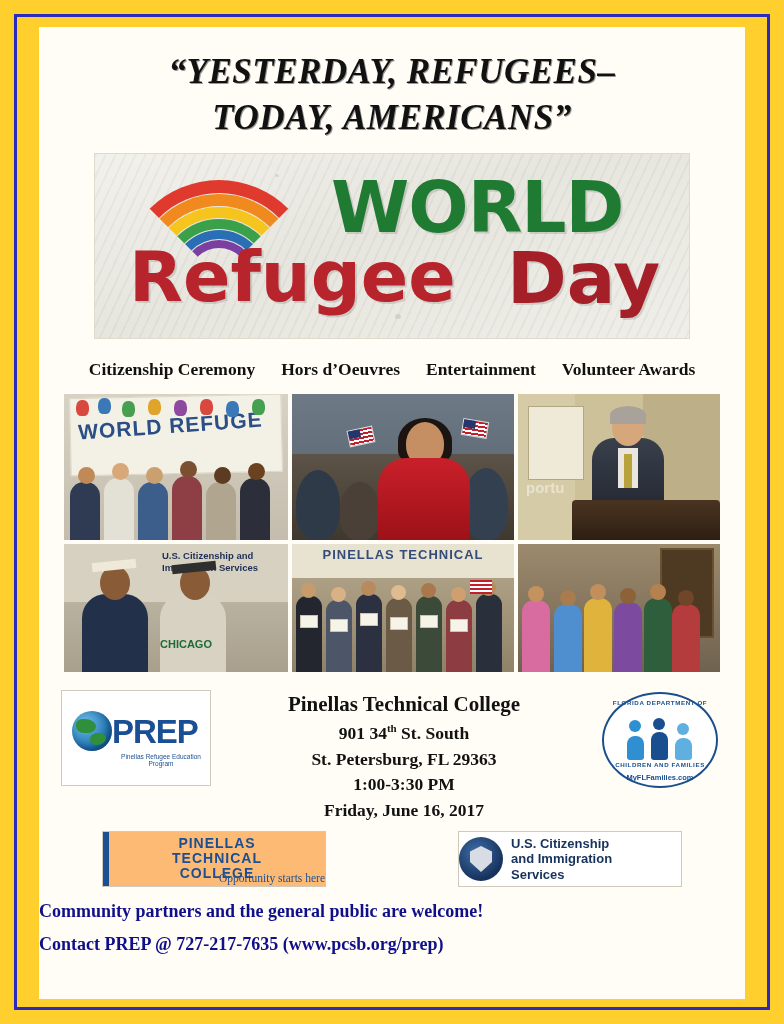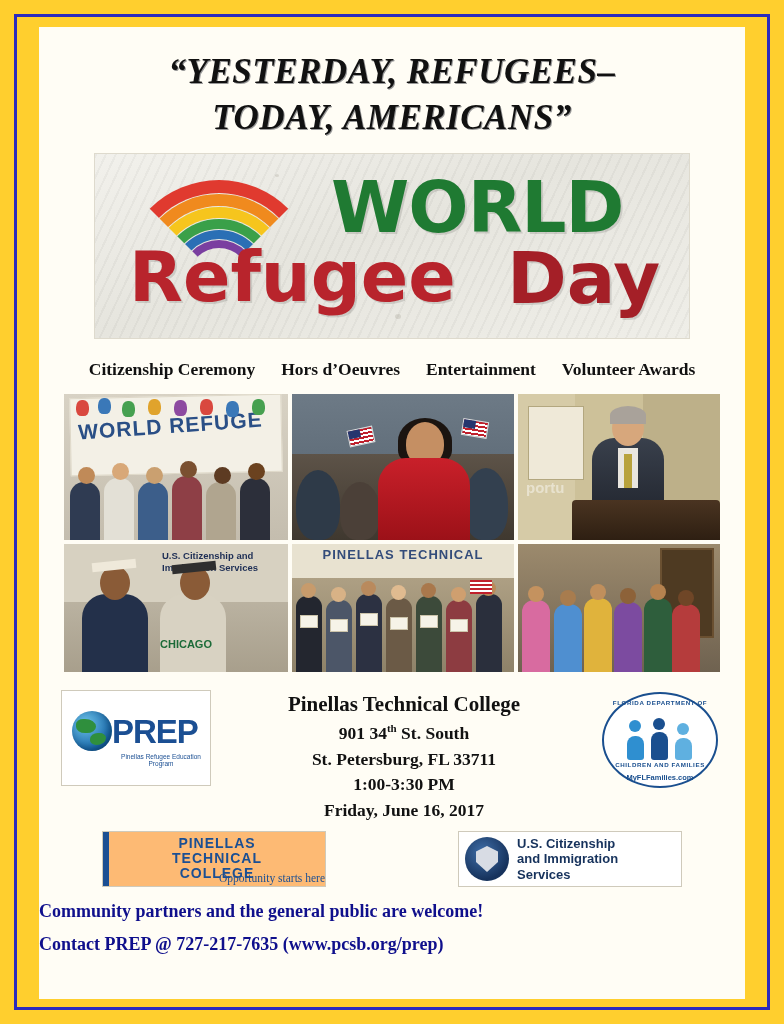--- a/index.html
+++ b/index.html
@@ -417,21 +417,21 @@
     position: absolute; left: 0; right: 0; bottom: 2px;
     text-align: right;
     font-family: "Liberation Serif", serif; 
     font-size: 11.5px; color: #1b4f93;
   }
 
   .uscis-logo {
     width: 224px; height: 56px;
     border: 1px solid #cfcabb; background: #fff;
     position: relative; display: flex; align-items: center; gap: 8px;
-    padding-left: 6px;
+    padding-left: 0;
   }
   .uscis-seal {
     width: 44px; height: 44px; border-radius: 50%;
     background: radial-gradient(circle at 40% 35%, #3f6ea8, #16325c 70%);
     position: relative; flex: 0 0 auto;
   }
   .uscis-seal:after {
     content: ""; position: absolute; left: 11px; top: 9px; width: 22px; height: 26px;
     background: #d8dce4;
     clip-path: polygon(50% 0, 100% 22%, 100% 62%, 50% 100%, 0 62%, 0 22%);
@@ -610,21 +610,21 @@
 
         <div class="prep-logo">
           <div class="prep-globe"></div>
           <div class="prep-word">PREP</div>
           <div class="prep-sub">Pinellas Refugee Education Program</div>
         </div>
 
         <div class="venue">
           <div class="v1">Pinellas Technical College</div>
           <div class="vline"><span>901 34</span><sup>th</sup><span> St. South</span></div>
-          <div class="vline">St. Petersburg, FL 33711</div>
+          <div class="vline">St. Petersburg, FL 29363</div>
           <div class="vline">1:00-3:30 PM</div>
           <div class="vline">Friday, June 16, 2017</div>
         </div>
 
         <div class="dcf-logo">
           <div class="dcf-ring"></div>
           <div class="dcf-arc-top">FLORIDA DEPARTMENT OF</div>
           <div class="dcf-figs">
             <span class="dcf-fig" style="left:0px;  background:#2f8fd0; height:24px;"></span>
             <span class="dcf-head" style="left:2px; top:0px;  background:#2f8fd0;"></span>

